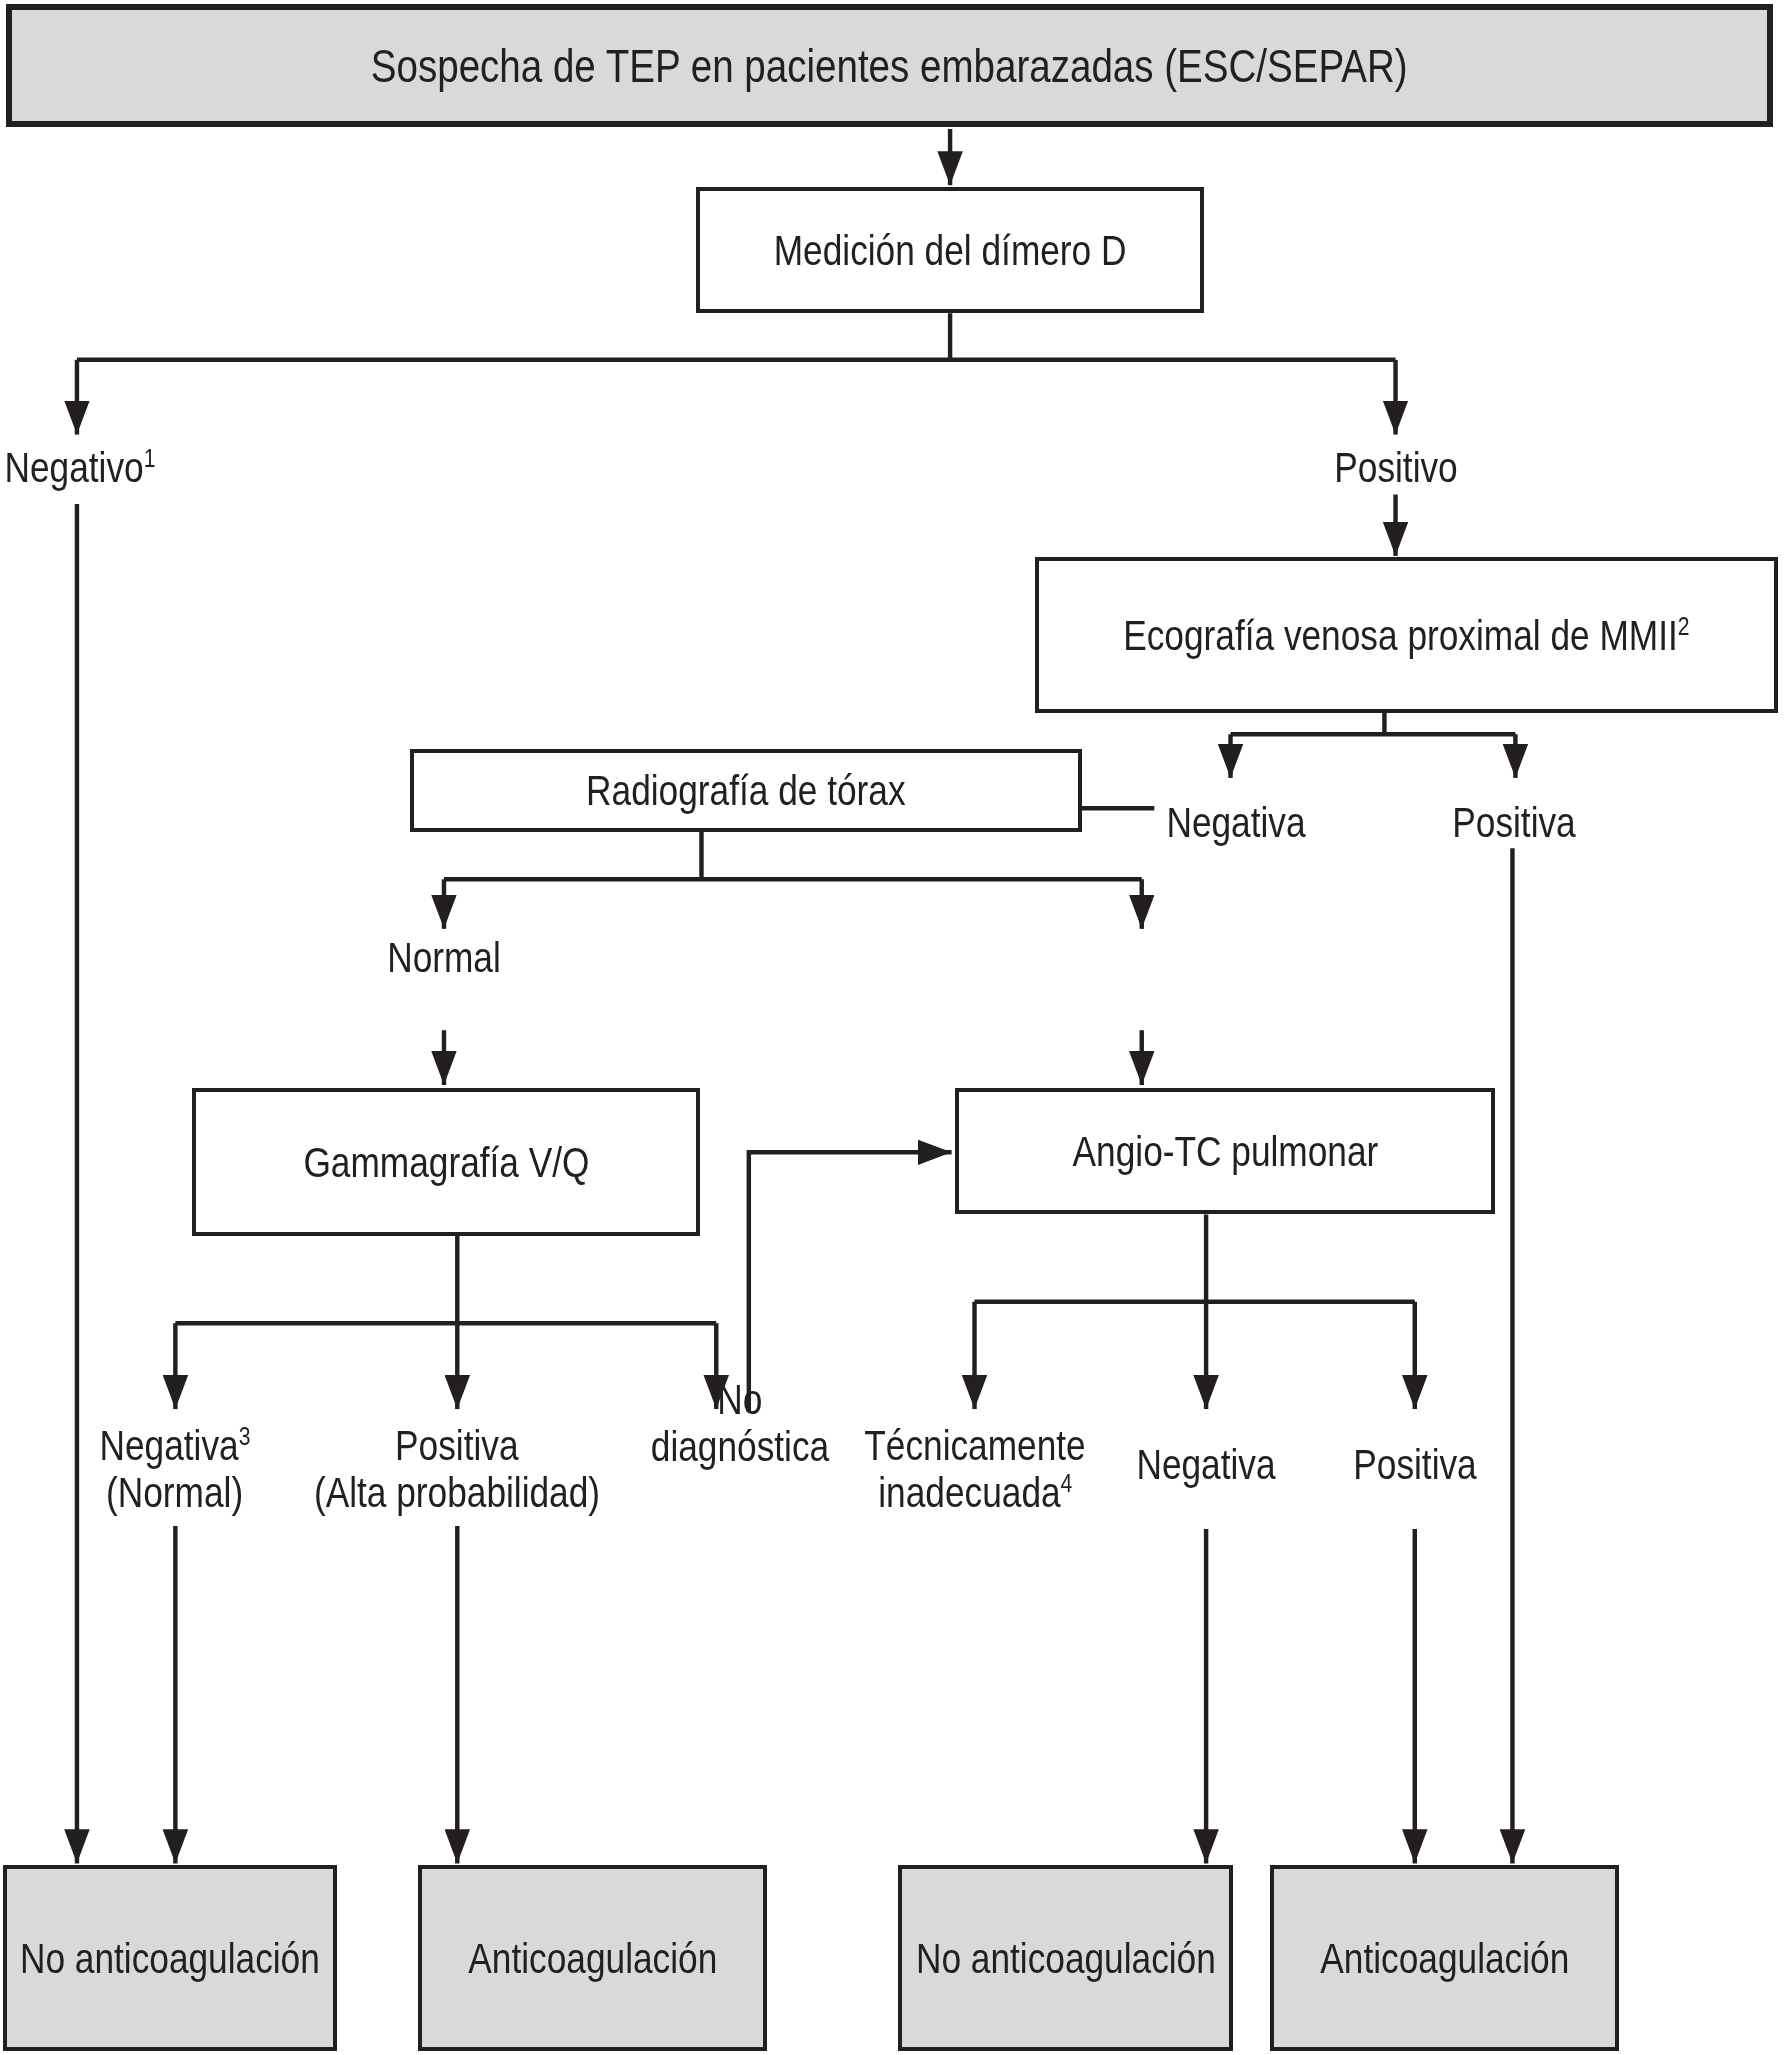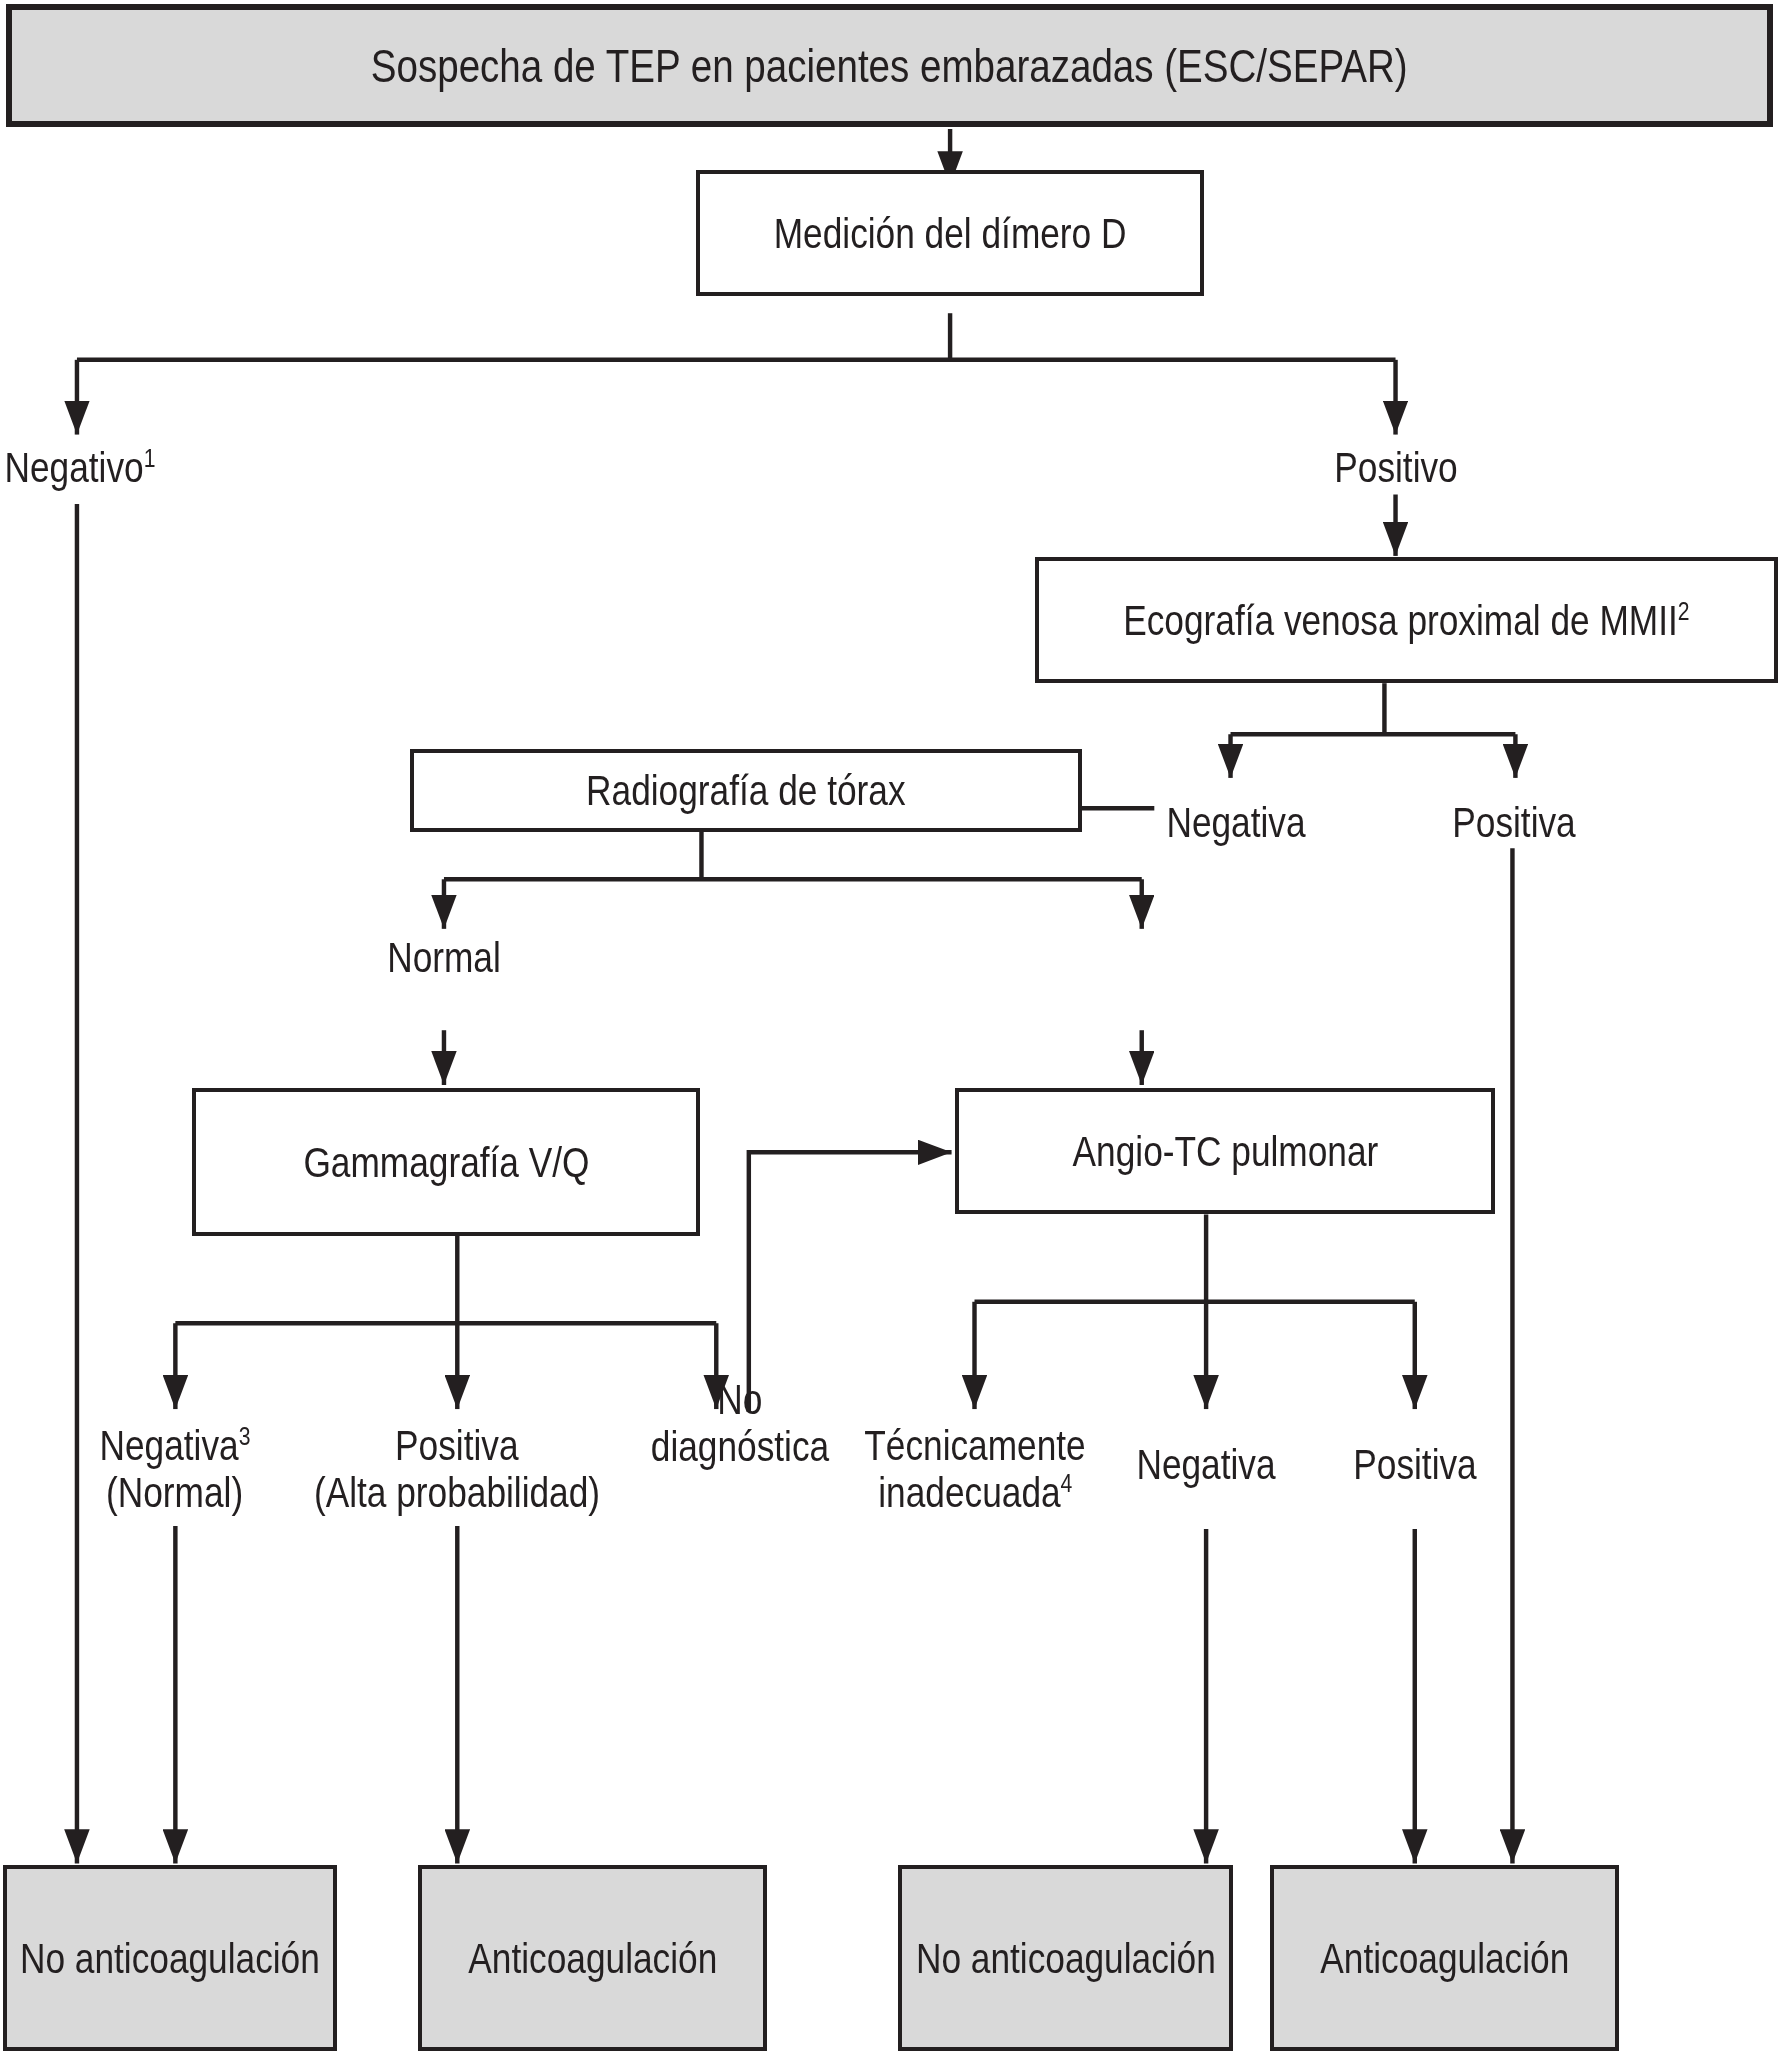--- a/index.html
+++ b/index.html
@@ -82,25 +82,25 @@
       <line x1="618" y1="2062" x2="618" y2="2518" marker-end="url(#ah)"></line>
       <line x1="1630" y1="2066" x2="1630" y2="2518" marker-end="url(#ah)"></line>
       <line x1="1912" y1="2066" x2="1912" y2="2518" marker-end="url(#ah)"></line>
     </g>
   </svg>
 
   <div class="box gray thick f64" style="left:6px;top:4.4px;width:1767px;height:123px">
     <span class="tx">Sospecha de TEP en pacientes embarazadas (ESC/SEPAR)</span>
   </div>
 
-  <div class="box" style="left:696px;top:170px;width:508px;height:126px">
+  <div class="box" style="left:696px;top:187px;width:508px;height:126px">
     <span class="tx">Medición del dímero D</span>
   </div>
 
-  <div class="box" style="left:1035px;top:557px;width:743px;height:126px">
+  <div class="box" style="left:1035px;top:557px;width:743px;height:156px">
     <span class="tx"><span>Ecografía venosa proximal de MMII</span><sup>2</sup></span>
   </div>
 
   <div class="box" style="left:410px;top:749px;width:672px;height:83px">
     <span class="tx">Radiografía de tórax</span>
   </div>
 
   <div class="box" style="left:192px;top:1088px;width:508px;height:148px">
     <span class="tx">Gammagrafía V/Q</span>
   </div>

